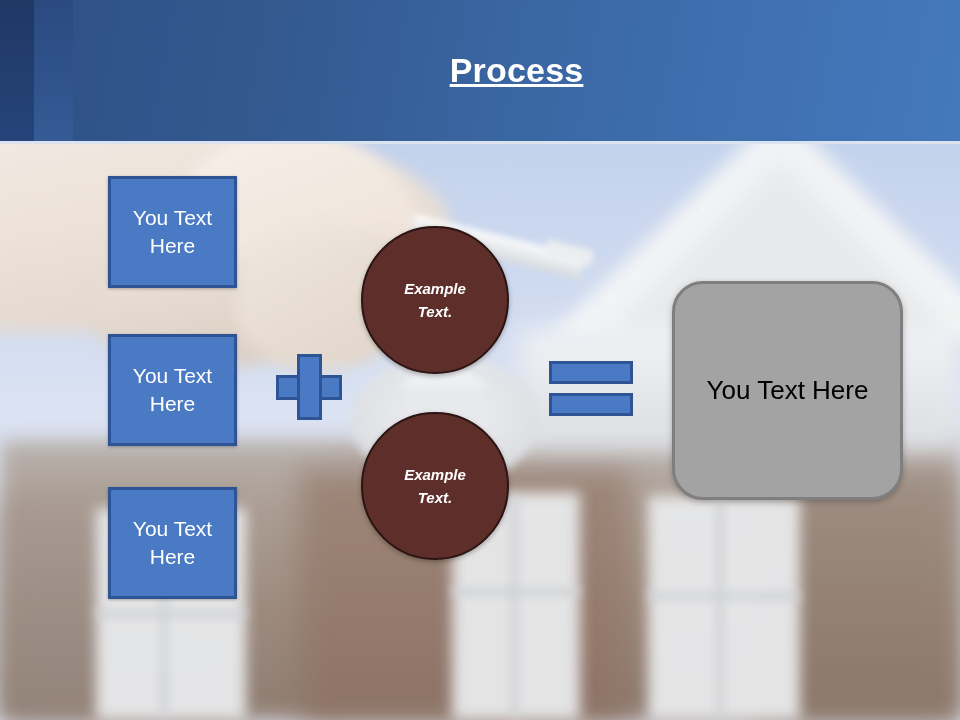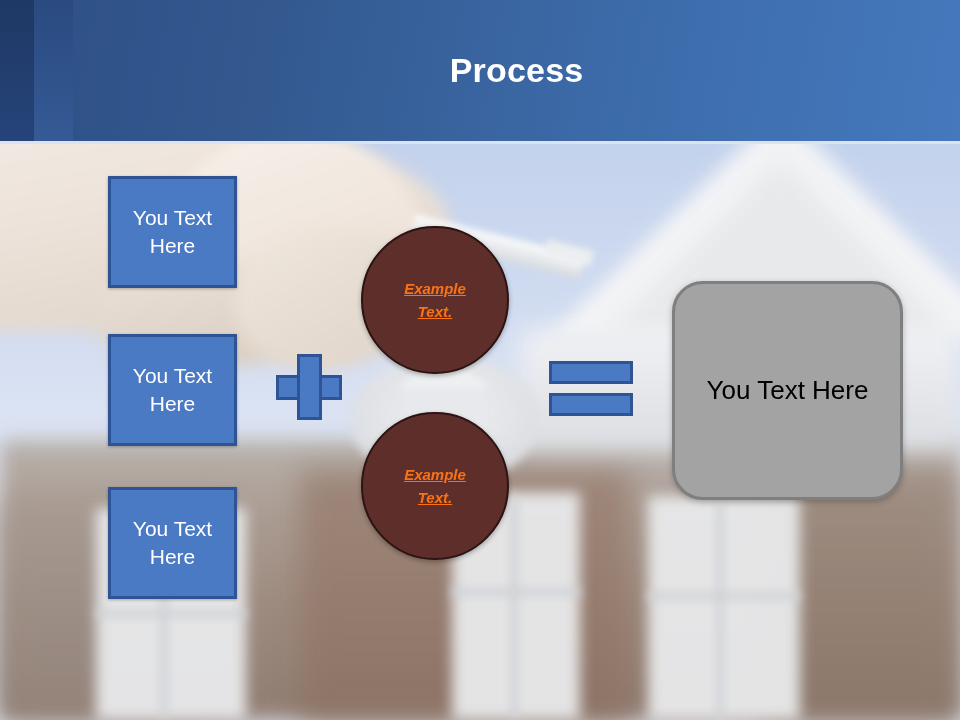--- a/index.html
+++ b/index.html
@@ -143,42 +143,41 @@
   }
   .header-underline {
     position:absolute; left:0; top:141px; width:960px; height:3px;
     background:#dbe3f1;
   }
   .title {
     position:absolute; left:73px; top:0; width:887px; height:141px;
     display:flex; align-items:center; justify-content:center;
     color:#ffffff; font-size:34px; letter-spacing:.2px; white-space:nowrap;
   }
-  .title .t-bold { font-weight:bold; }
+  .title .t-bold { font-weight:bold;text-decoration:underline; }
   .title .t-rest { font-weight:normal; }
 
   
   .bluebox {
     position:absolute; width:129px; height:112px;
     background:#4a7ac4; border:3px solid #2f5496;
     display:flex; align-items:center; justify-content:center; text-align:center;
     color:#ffffff; font-size:21px; line-height:1.32;
     box-shadow:0 1px 3px rgba(0,0,0,.28);
   }
   .bluebox.b1 { left:108px; top:176px; }
   .bluebox.b2 { left:108px; top:334px; }
   .bluebox.b3 { left:108px; top:487px; }
 
   .circle {
     position:absolute; width:148px; height:148px; border-radius:50%;
     background:#5e2e2b; border:2px solid #2b1412;
     display:flex; align-items:center; justify-content:center; text-align:center;
-    color:#f97316; font-size:15px; font-weight:bold; font-style:italic; line-height:1.55;
+    color:#ffffff; font-size:15px; font-weight:bold; font-style:italic; line-height:1.55;
     box-shadow:0 2px 5px rgba(0,0,0,.3);
-    text-decoration:underline;
   }
   .circle.c1 { left:361px; top:226px; }
   .circle.c2 { left:361px; top:412px; }
 
   .plus { position:absolute; left:276px; top:354px; width:66px; height:66px; }
   .plus .bar {
     position:absolute; background:#4a7ac4; border:3px solid #2f5496;
   }
   .plus .bar-h { left:0; top:21px; width:66px; height:25px; }
   .plus .bar-v { left:21px; top:0; width:25px; height:66px; }

